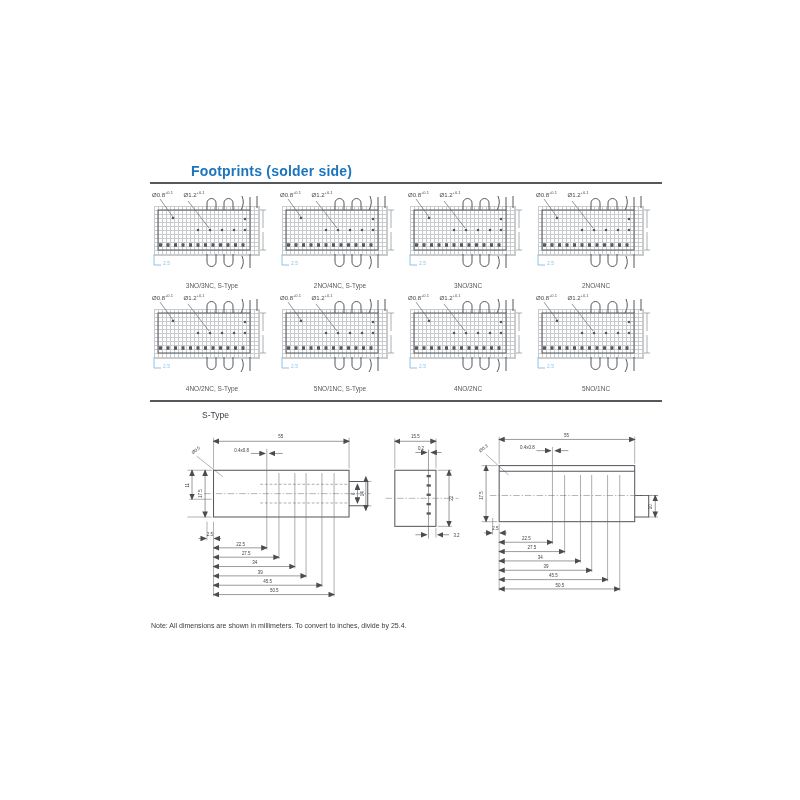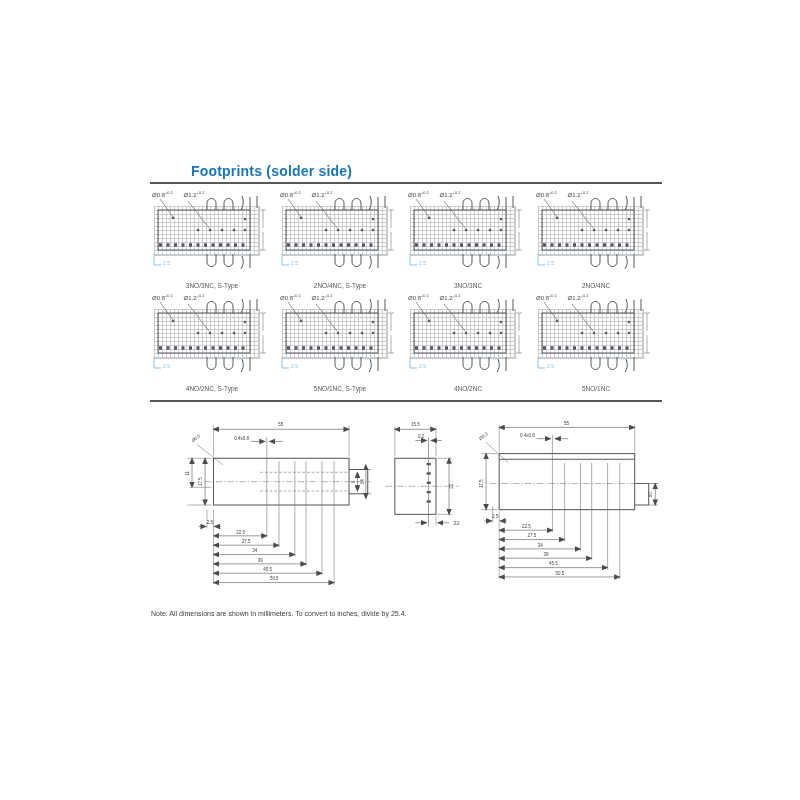--- a/index.html
+++ b/index.html
@@ -181,20 +181,21 @@
         <span><span>Ø0.8</span><sup>+0.1</sup></span>
         <span class="h2"><span>Ø1.2</span><sup>+0.1</sup></span>
       </div>
       <div class="fp-pitch">2.5</div>
       <div class="fp-caption">5NO/1NC</div>
     </div>
 
   </div>
 
   <div class="sec-rule"></div>
+  <div class="stype-label">S-Type</div>
 
   <div class="dims-row">
 
     <svg class="dim-svg" width="208" height="190" viewBox="0 0 208 190">
       <g stroke="#55585c" stroke-width="1.1" fill="none">
         <rect x="38" y="45" width="145" height="50"></rect>
         <path d="M183,57 h20 v26 h-20"></path>
       </g>
       <line x1="28" y1="70" x2="206" y2="70" stroke="#7a7d80" stroke-width="0.6" stroke-dasharray="7 2 1.5 2"></line>
       <g stroke="#6a6d70" stroke-width="0.6" fill="none">

